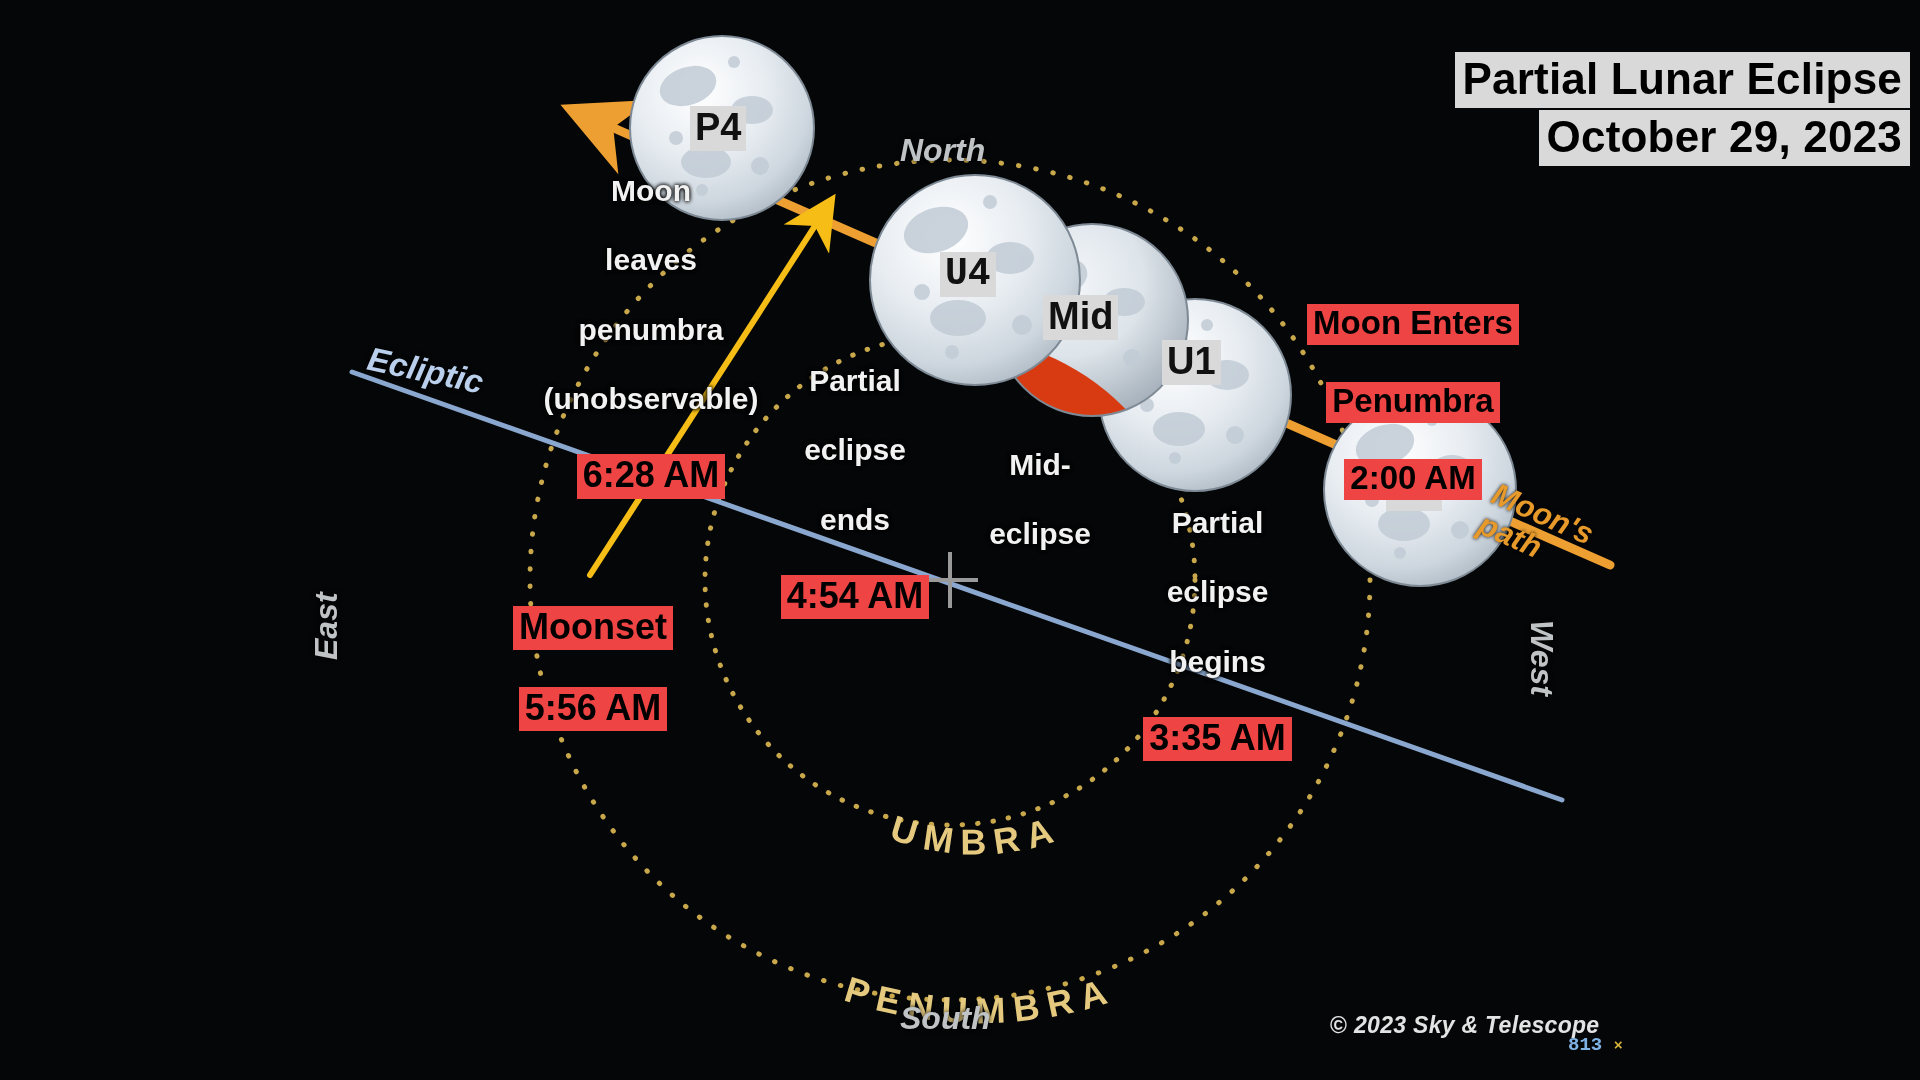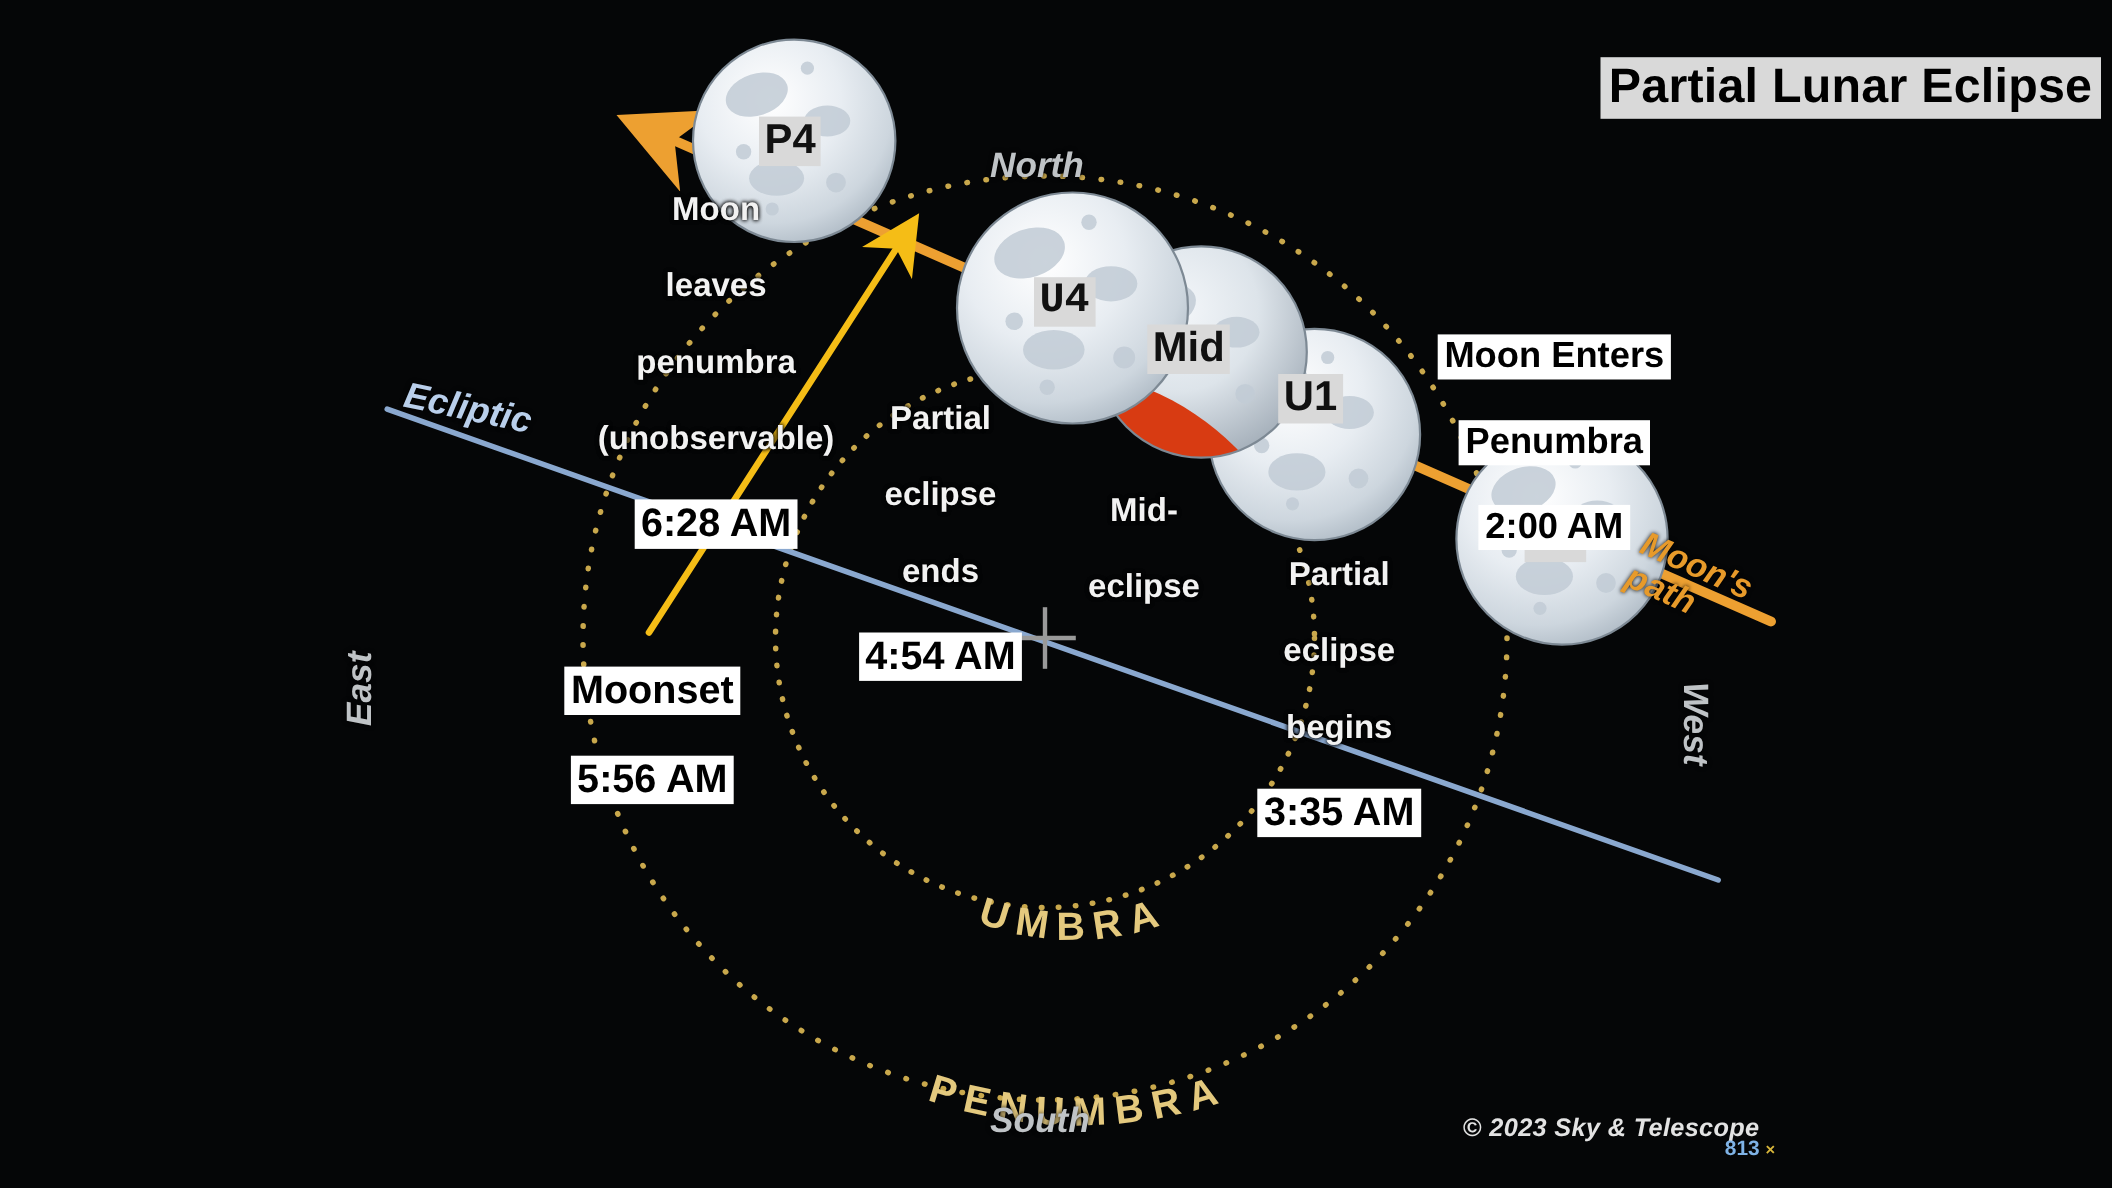--- a/index.html
+++ b/index.html
@@ -4,41 +4,41 @@
 <style>
   html,body{margin:0;padding:0;background:#000;}
   body{width:1920px;height:1080px;overflow:hidden;font-family:"Liberation Sans",sans-serif;}
   #stage{position:relative;width:1920px;height:1080px;background:#000;overflow:hidden;}
   #canvas{position:absolute;left:0;top:0;width:1920px;height:1080px;background:#050607;}
   svg.layer{position:absolute;left:0;top:0;width:1920px;height:1080px;pointer-events:none;}
 
   .lbl{position:absolute;white-space:pre;line-height:1.12;}
   .plain{color:#f2f2f2;font-weight:bold;font-size:30px;text-align:center;
          text-shadow:0 0 4px #000,0 0 4px #000;}
-  .boxed{display:inline-block;background:#ffffff;color:#000;font-weight:bold;
+  .boxed{display:inline-block;background:#ef4444;color:#000;font-weight:bold;
          font-size:36px;padding:1px 6px 3px 6px;}
   .boxed.sm{font-size:33px;}
   .title{position:absolute;text-align:right;}
   .title .tl{display:inline-block;background:#d9d9d9;color:#000;font-weight:bold;
              font-size:44px;padding:2px 8px 4px 8px;letter-spacing:.2px;}
   .cardinal{position:absolute;color:#bfc3c6;font-style:italic;font-weight:bold;font-size:32px;
             text-shadow:0 0 5px #000;}
   .vert-e{transform:rotate(-90deg);transform-origin:left top;}
   .vert-w{transform:rotate(90deg);transform-origin:left top;}
   .moonlbl{position:absolute;background:#d9d9d9;color:#111;font-weight:bold;font-size:38px;
            padding:0 5px 2px 5px;}
   .ecliptic-txt{position:absolute;color:#b9cfeb;font-weight:bold;font-style:italic;font-size:33px;
                 transform:rotate(12deg);transform-origin:left top;text-shadow:0 0 5px #000;}
   .moonpath-txt{position:absolute;color:#e79a2a;font-weight:bold;font-style:italic;font-size:31px;
                 transform:rotate(24deg);transform-origin:left top;line-height:1.05;
                 text-shadow:0 0 4px #000;}
   .credit{position:absolute;color:#e3e3e3;font-style:italic;font-weight:bold;font-size:23px;
           letter-spacing:.3px;}
   .credit .c{font-style:normal;}
-  .wmark{position:absolute;font-size:19px;font-weight:bold;font-family:Liberation Sans, sans-serif;}
+  .wmark{position:absolute;font-size:19px;font-weight:bold;font-family:Liberation Mono, monospace;}
   .wmark .a{color:#7fb2e5;} .wmark .x{color:#d7b53a;font-size:15px;}
 </style>
 </head>
 <body>
 
 <div id="stage">
   <div id="canvas"></div>
 
   <svg class="layer" viewBox="0 0 1920 1080">
     <defs>
@@ -156,20 +156,21 @@
     <text font-family="Liberation Sans, sans-serif" font-size="36" font-weight="bold" fill="#e4c97e" letter-spacing="9">
       <textPath href="#umbraArc" startOffset="50%" text-anchor="middle" id="tp-umbra">UMBRA</textPath>
     </text>
     <text font-family="Liberation Sans, sans-serif" font-size="36" font-weight="bold" fill="#e4c97e" letter-spacing="9">
       <textPath href="#penumbraArc" startOffset="50%" text-anchor="middle" id="tp-penumbra">PENUMBRA</textPath>
     </text>
   </svg>
 
   <div class="title" style="right:10px;top:52px;">
     <div><span class="tl">Partial Lunar Eclipse</span></div>
+    <div style="margin-top:2px;"><span class="tl">October 29, 2023</span></div>
   </div>
 
   <div class="cardinal" style="left:900px;top:132px;text-align:center;">North</div>
   <div class="cardinal" style="left:900px;top:1000px;">South</div>
   <div class="cardinal vert-e" style="left:308px;top:660px;">East</div>
   <div class="cardinal vert-w" style="left:1560px;top:620px;">West</div>
 
   <div class="ecliptic-txt" style="left:372px;top:340px;">Ecliptic</div>
 
   <div class="moonpath-txt" style="left:1500px;top:478px;text-align:left;">

